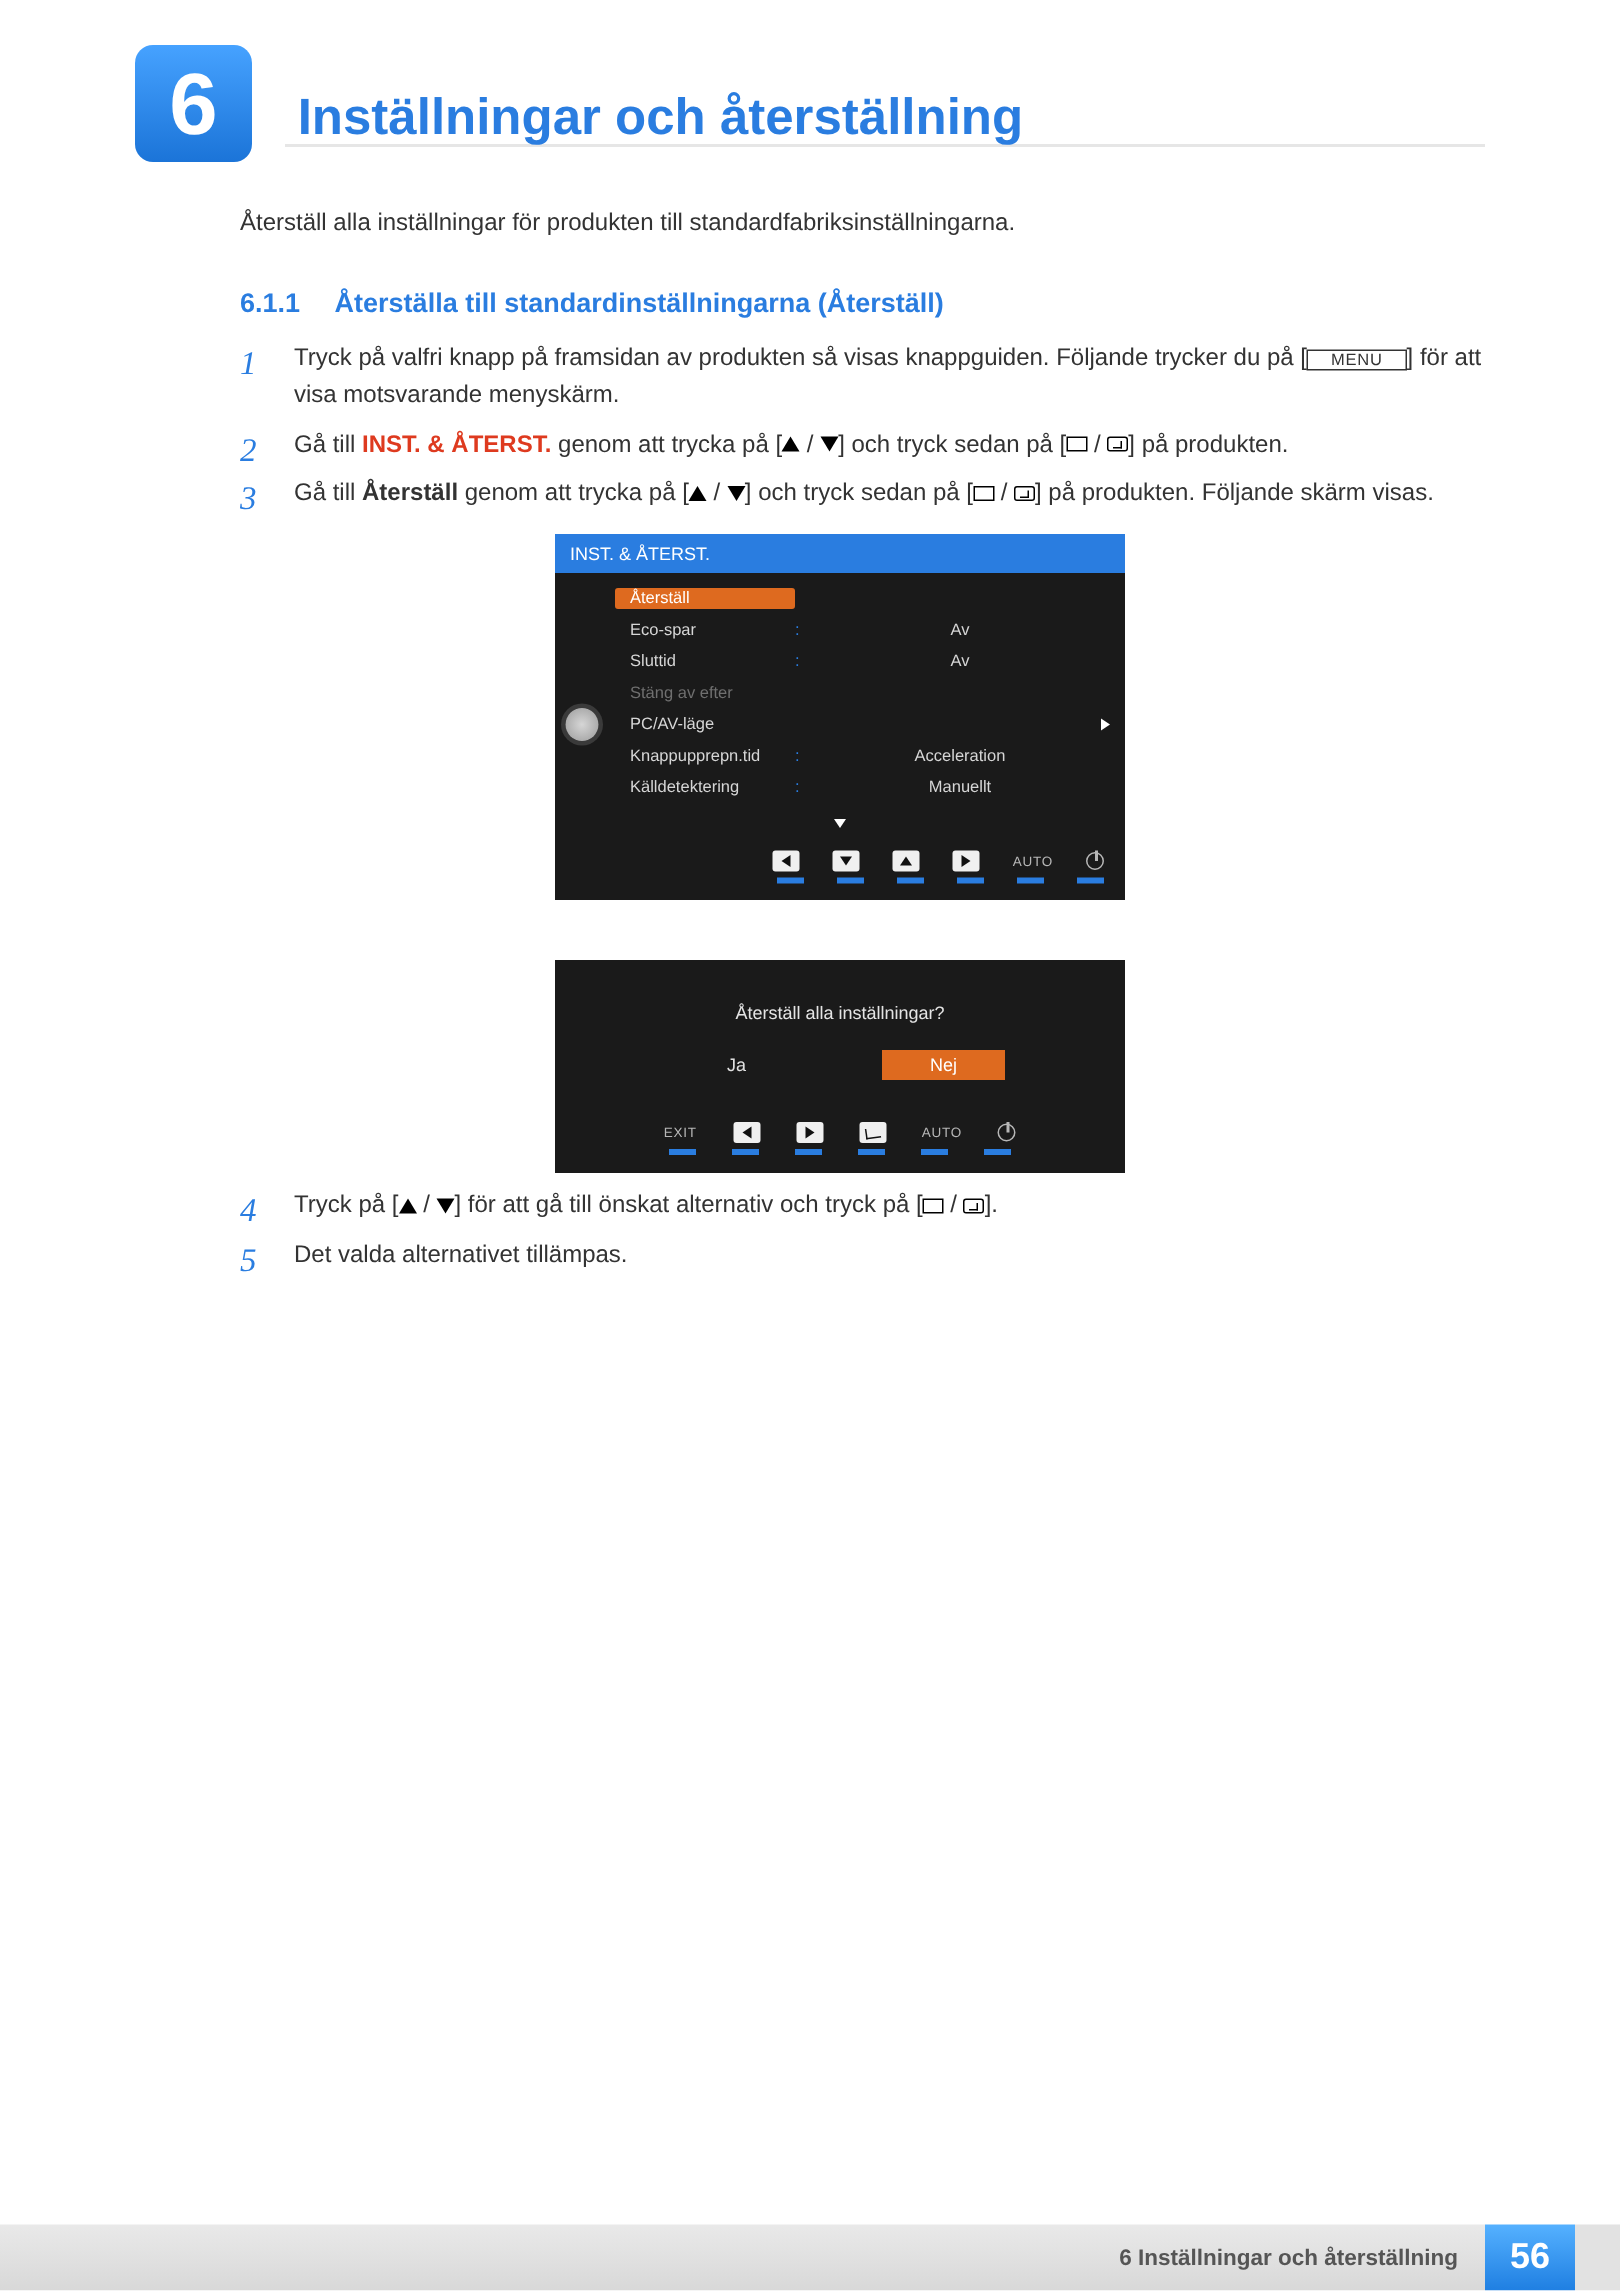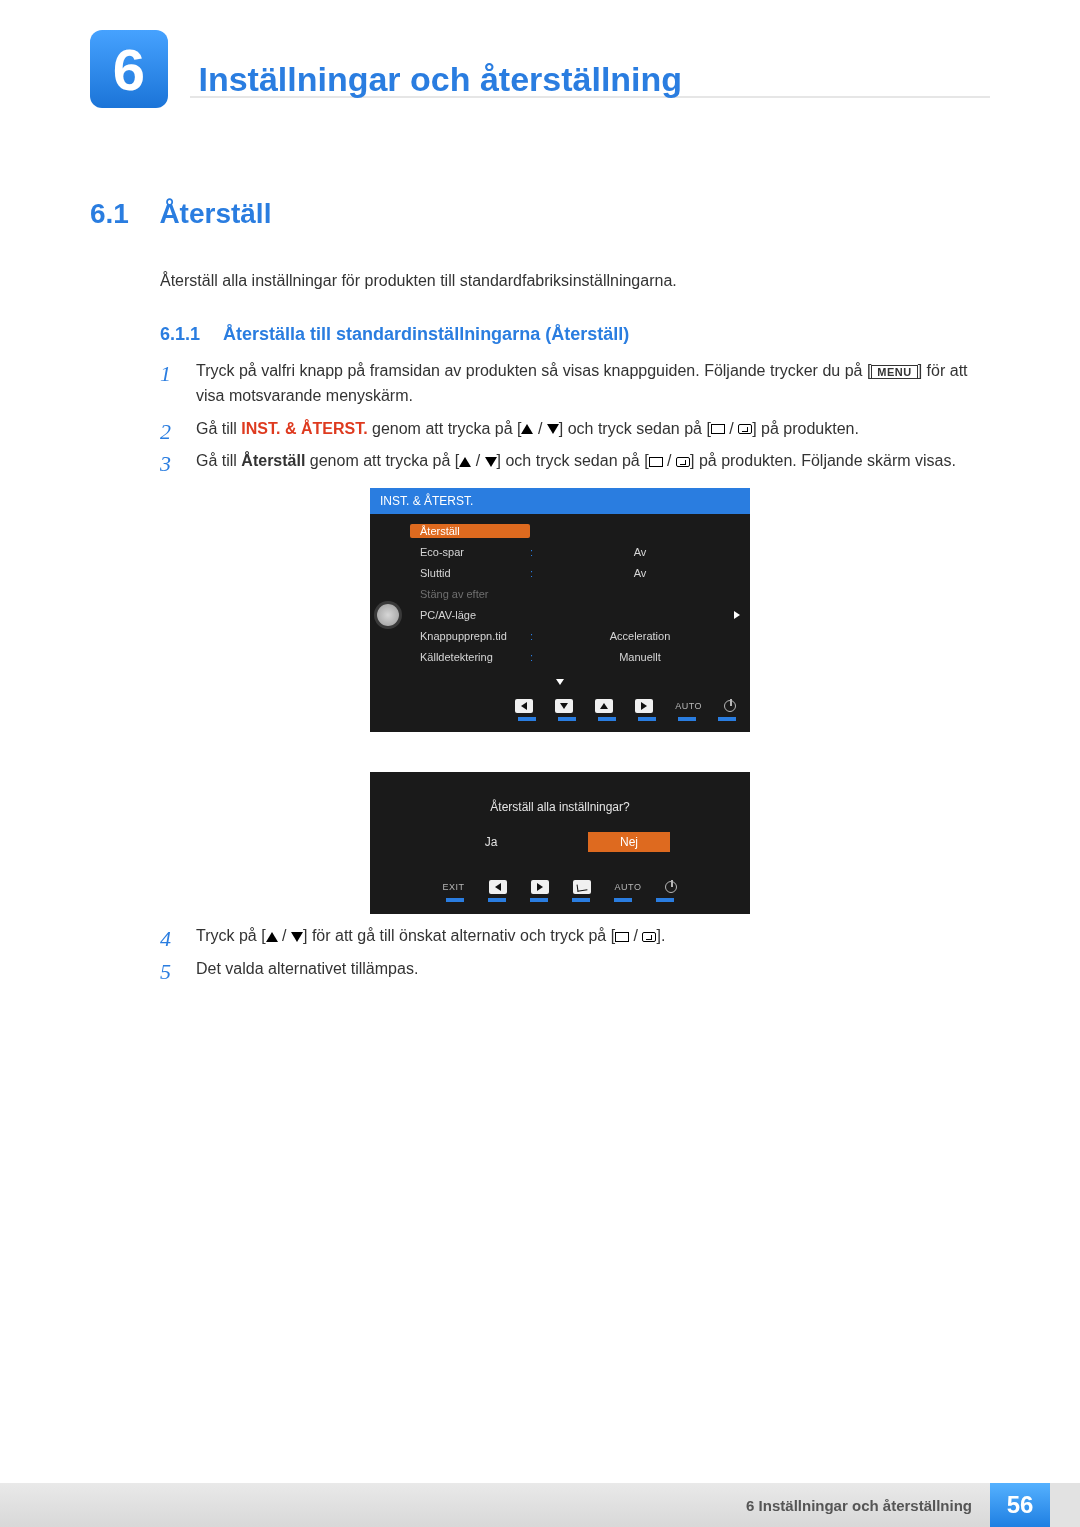--- a/index.html
+++ b/index.html
@@ -49,21 +49,21 @@
 
   .subsection-head { margin: 34px 0 0 70px; color: #2a7de0; font-size: 18px; font-weight: bold; }
   .sub-num { margin-right: 18px; }
 
   ol.steps { list-style: none; margin: 14px 0 0 70px; }
   ol.steps li { position: relative; padding-left: 36px; font-size: 16px; line-height: 1.55; margin-bottom: 8px; }
   ol.steps li .step-num {
     position: absolute; left: 0; top: -2px;
     color: #2a7de0; font-style: italic; font-size: 22px; font-family: Georgia, serif;
   }
-  .menu-box { border: 1px solid #333; padding: 0 5px; font-size: 11px; font-weight: bold; letter-spacing: .5px; }
+  .menu-box { border: 1px solid #333; padding: 0 15px; font-size: 11px; font-weight: normal; letter-spacing: .5px; }
   .bold-red { color: #de3a1f; font-weight: bold; }
   .bold { font-weight: bold; }
 
   .icon-tri-up, .icon-tri-down, .icon-tri-right, .icon-tri-left { display:inline-block; width:0;height:0; vertical-align:middle;}
   .icon-tri-up { border-left:6px solid transparent;border-right:6px solid transparent;border-bottom:10px solid #000;}
   .icon-tri-down { border-left:6px solid transparent;border-right:6px solid transparent;border-top:10px solid #000;}
   .icon-tri-down-w-sm { border-left:4px solid transparent;border-right:4px solid transparent;border-top:6px solid #fff; display:inline-block;}
   .icon-rect { display:inline-block;width:14px;height:10px;border:1.5px solid #000;vertical-align:middle;}
   .icon-enter { display:inline-block;width:14px;height:10px;border:1.5px solid #000;border-radius:2px;vertical-align:middle; position:relative;}
   .icon-enter::after{content:"";position:absolute;right:3px;top:2px;width:5px;height:4px;border-right:1.5px solid #000;border-bottom:1.5px solid #000;}
@@ -121,24 +121,20 @@
 </head>
 <body>
 
 <div class="page">
   <div>
     <span class="chapter-badge">6</span>
     <span class="chapter-title">Inställningar och återställning</span>
     <div class="chapter-rule"></div>
   </div>
 
-  <div class="section-head">
-    <span class="section-num">6.1</span>
-    <span class="section-title">Återställ</span>
-  </div>
   <p class="section-desc">Återställ alla inställningar för produkten till standardfabriksinställningarna.</p>
 
   <p class="subsection-head">
     <span class="sub-num">6.1.1</span>
     <span>Återställa till standardinställningarna (Återställ)</span>
   </p>
 
   <ol class="steps">
     <li>
       <span class="step-num">1</span>

